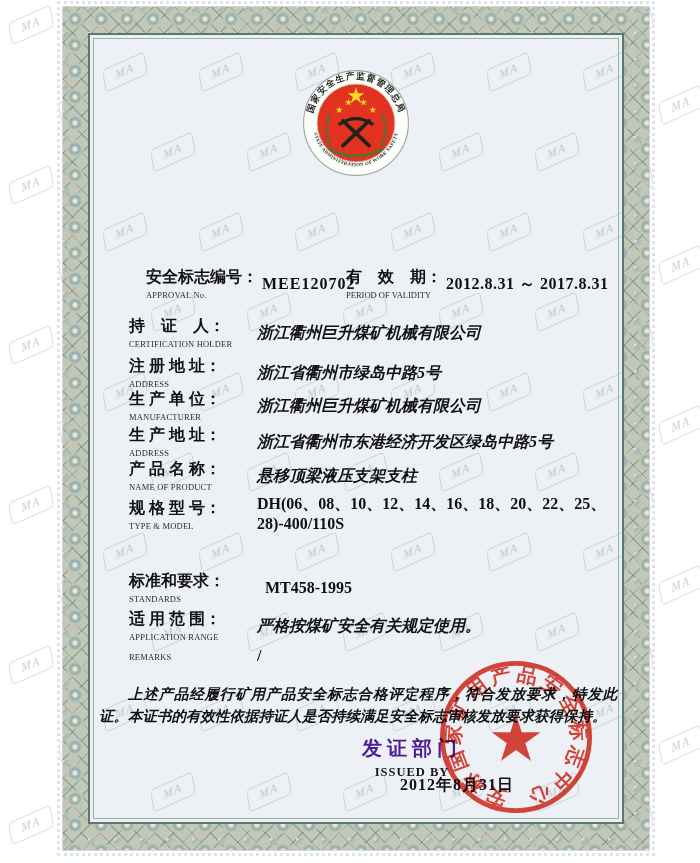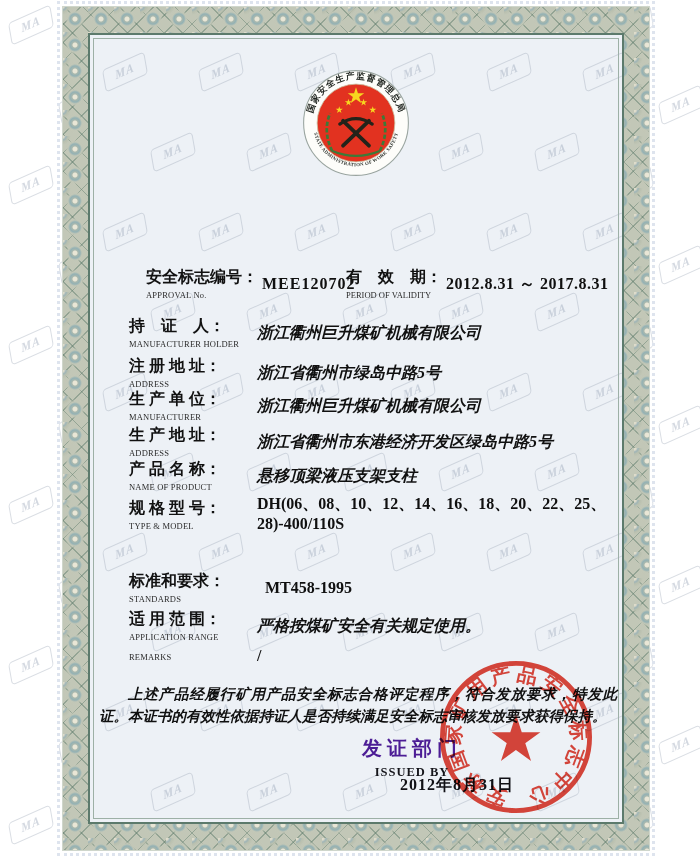--- a/index.html
+++ b/index.html
@@ -247,21 +247,21 @@
         <div class="lbl">
           <span class="zh">有　效　期：</span>
           <span class="en" style="letter-spacing:0;">PERIOD OF VALIDITY</span>
         </div>
         <div class="val" style="font-style:normal;">2012.8.31 ～ 2017.8.31</div>
       </div>
 
       <div class="abs row" style="left:39px;top:281px;">
         <div class="lbl">
             <span class="zh">持　证　人：</span>
-            <span class="en">MANUFACTURER HOLDER</span>
+            <span class="en">CERTIFICATION HOLDER</span>
           </div>
         <div class="val">浙江衢州巨升煤矿机械有限公司</div>
       </div>
       <div class="abs row" style="left:39px;top:321px;">
         <div class="lbl">
             <span class="zh">注 册 地 址：</span>
             <span class="en">ADDRESS</span>
           </div>
         <div class="val">浙江省衢州市绿岛中路5号</div>
       </div>

